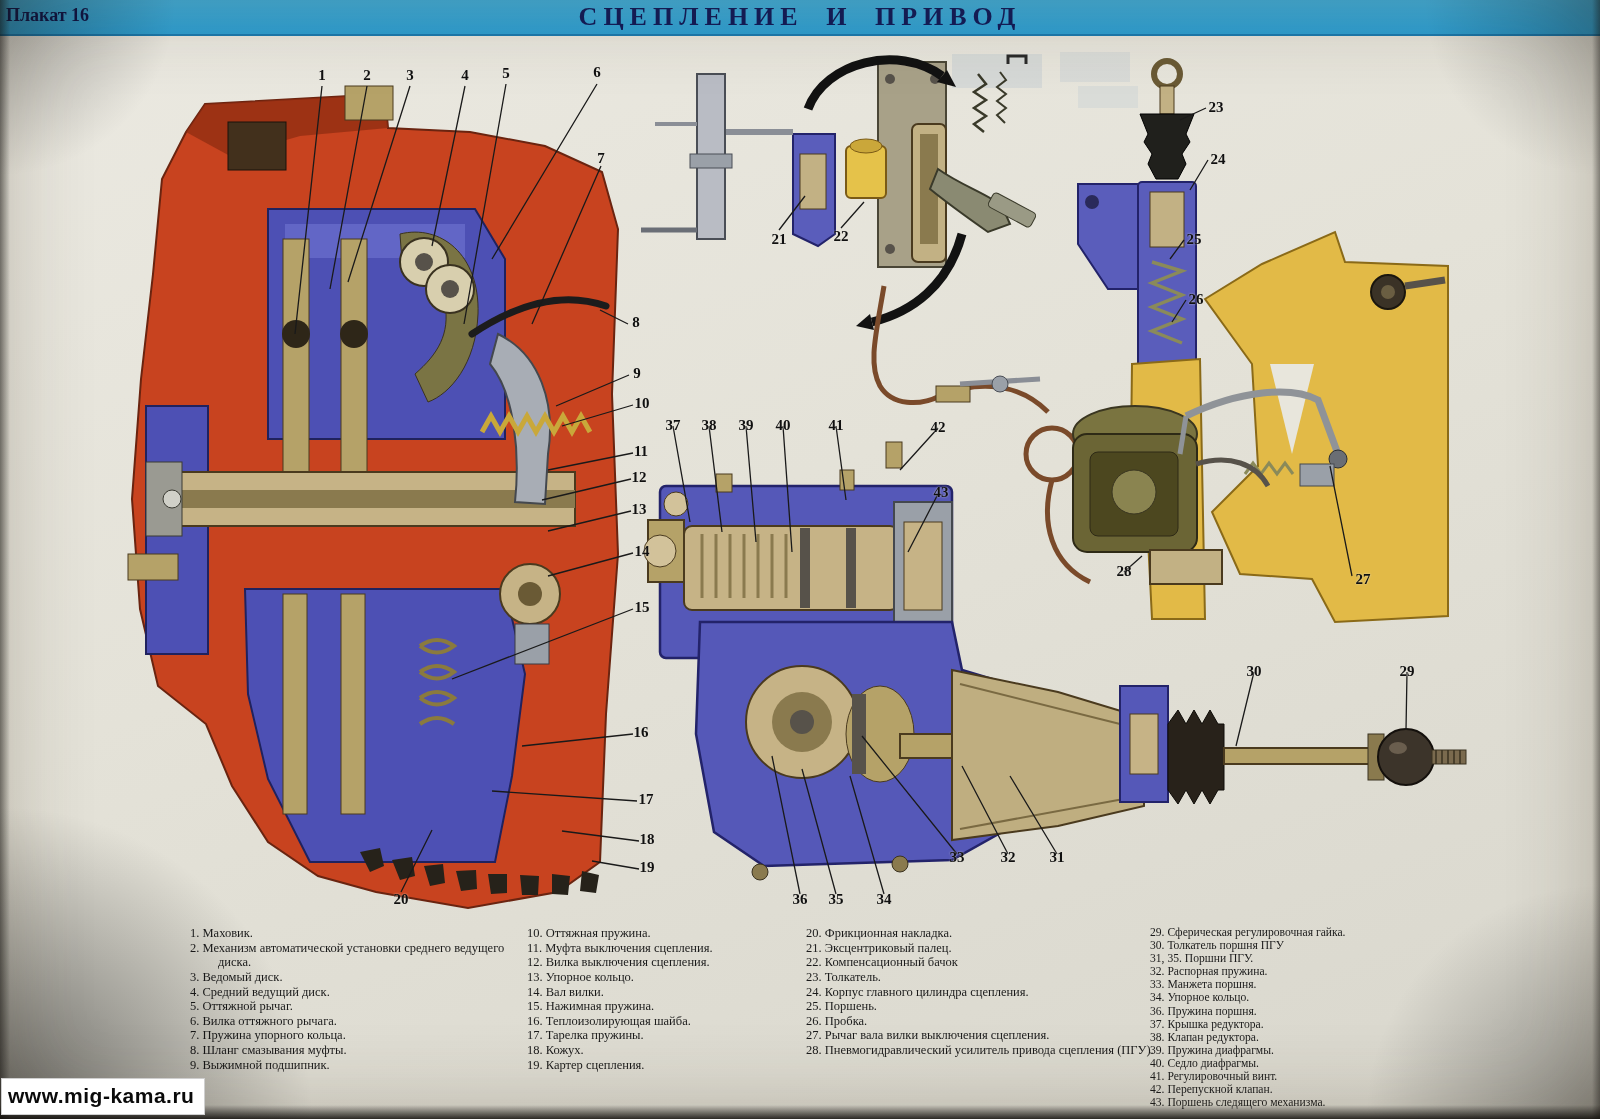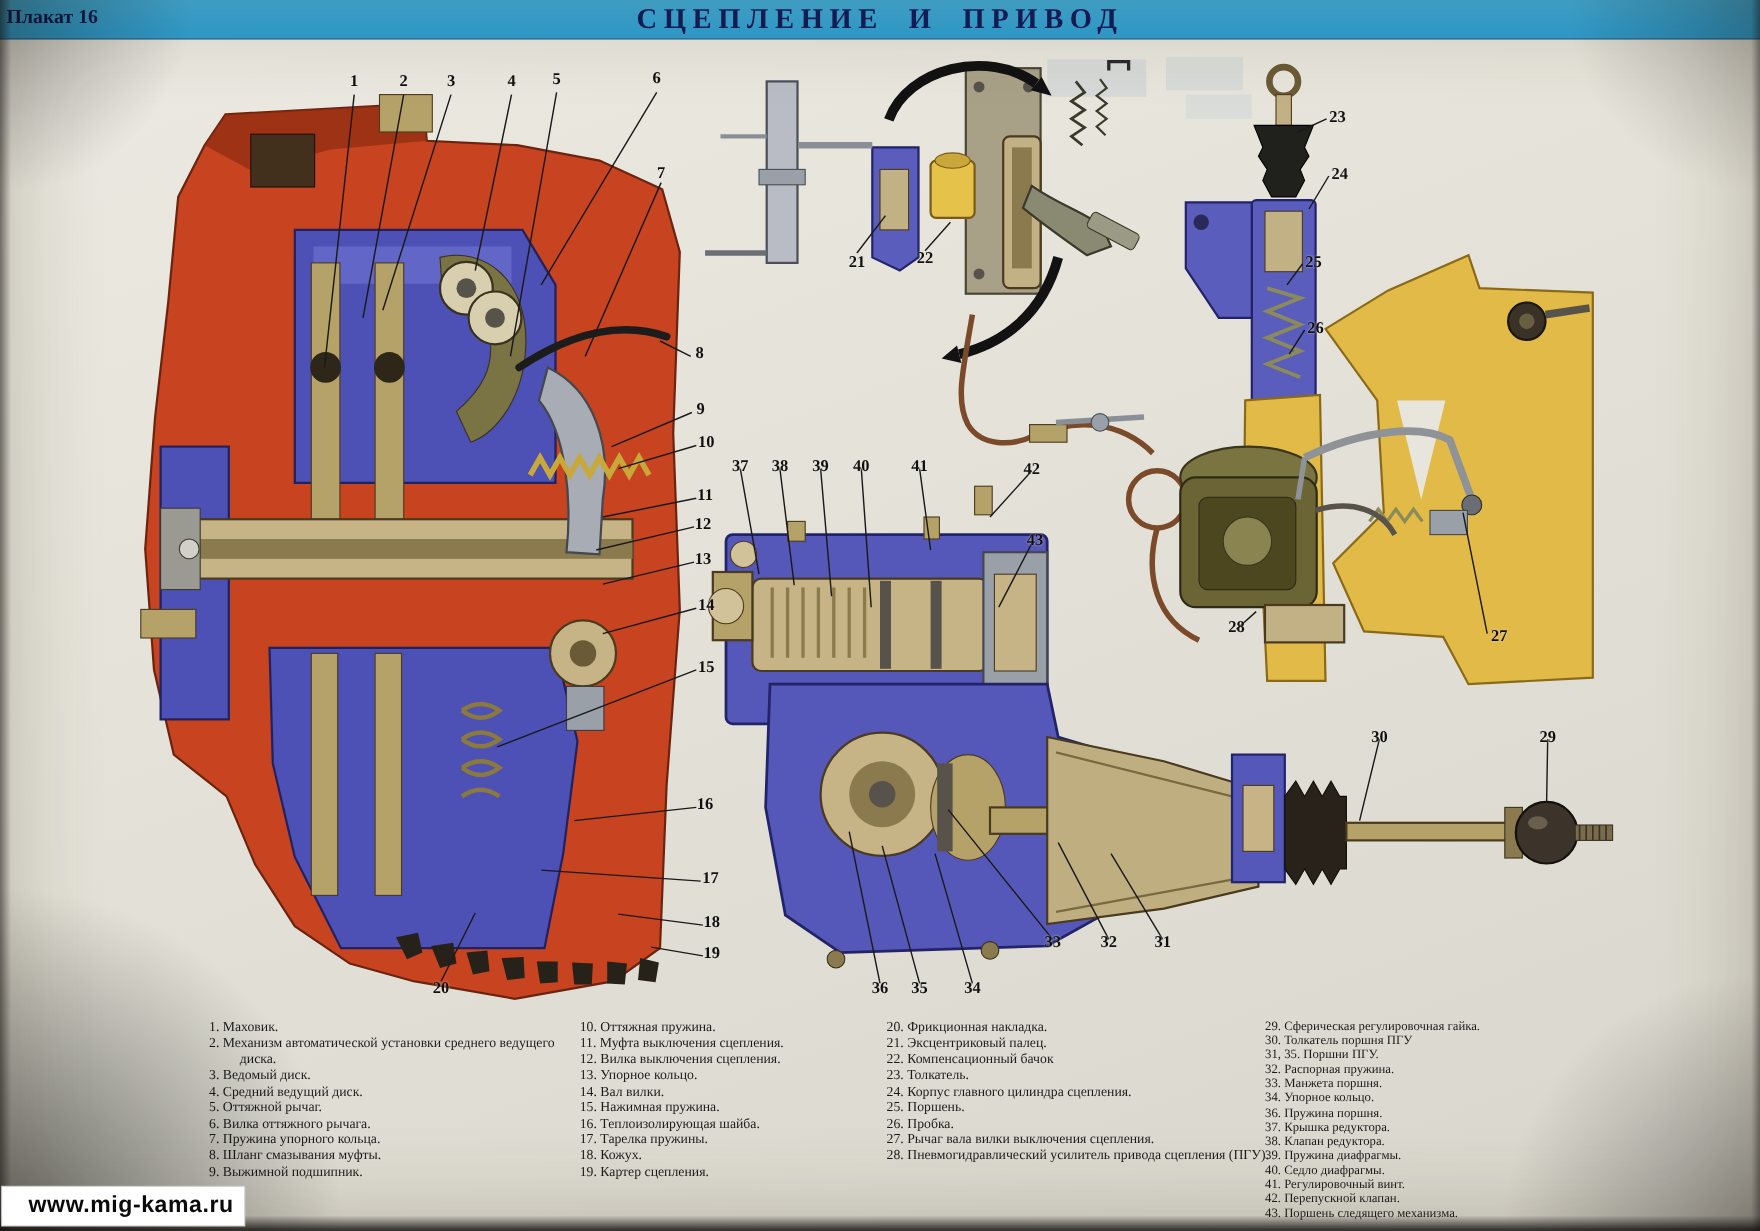--- a/index.html
+++ b/index.html
@@ -50,21 +50,21 @@
   }
   .legend-col{position:absolute; top:8px;}
   .legend-col-0{left:190px; width:332px;}
   .legend-col-1{left:527px; width:268px;}
   .legend-col-2{left:806px; width:352px;}
   .legend-col-3{left:1150px; width:318px; font-size:11.6px; line-height:1.13;}
   .legend-item{padding-left:28px; text-indent:-28px;}
   .legend-num{font-weight:normal;}
   .watermark-box{
     position:absolute; left:2px; bottom:5px; z-index:60;
-    background:#ffffff; padding:5px 10px 6px 24px;
+    background:#ffffff; padding:5px 10px 6px 6px;
     font-family:"Liberation Sans", sans-serif;
     font-weight:bold; font-size:21px; color:#0a0a0a; letter-spacing:.5px;
     box-shadow:0 0 0 1px #cfcfcf;
   }
 </style>
 </head>
 <body>
 
 <div class="poster">
 

